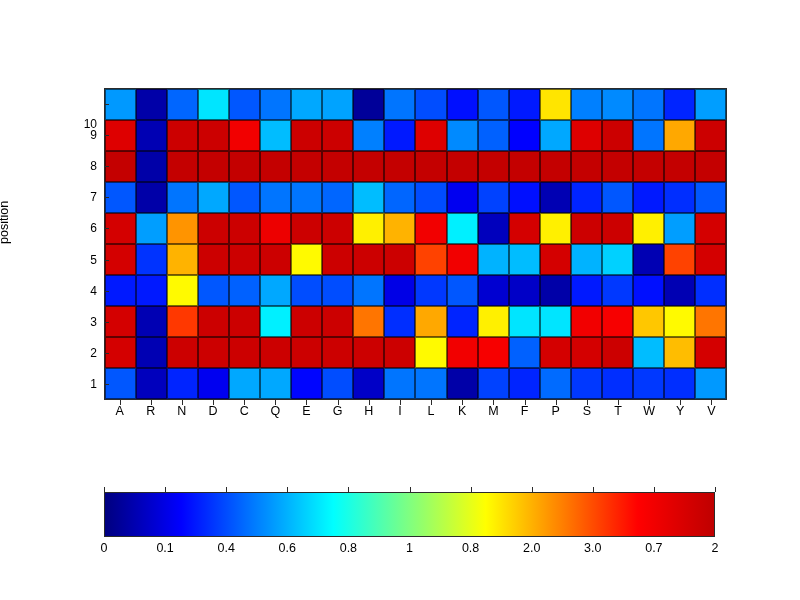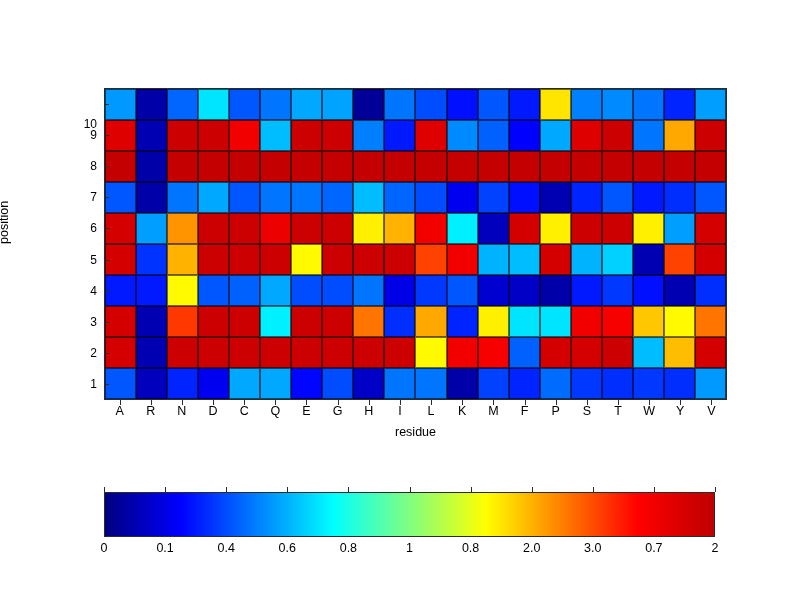--- a/index.html
+++ b/index.html
@@ -429,21 +429,20 @@
       <div class="xtick-label" style="left: 617.975px;">T</div>
       <div class="xtick-mark" style="left: 617.975px;"></div>
       <div class="xtick-label" style="left: 649.125px;">W</div>
       <div class="xtick-mark" style="left: 649.125px;"></div>
       <div class="xtick-label" style="left: 680.275px;">Y</div>
       <div class="xtick-mark" style="left: 680.275px;"></div>
       <div class="xtick-label" style="left: 711.425px;">V</div>
       <div class="xtick-mark" style="left: 711.425px;"></div>
     </div>
 
-  <div id="xlabel">residue</div>
 
   <div id="colorbar-axes">
     <div id="colorbar-gradient" style="background: linear-gradient(to right, rgb(0, 0, 128) 0%, rgb(0, 0, 143) 1.56%, rgb(0, 0, 159) 3.13%, rgb(0, 0, 175) 4.69%, rgb(0, 0, 191) 6.25%, rgb(0, 0, 207) 7.81%, rgb(0, 0, 223) 9.38%, rgb(0, 0, 239) 10.94%, rgb(0, 0, 255) 12.5%, rgb(0, 16, 255) 14.06%, rgb(0, 32, 255) 15.63%, rgb(0, 48, 255) 17.19%, rgb(0, 64, 255) 18.75%, rgb(0, 80, 255) 20.31%, rgb(0, 96, 255) 21.88%, rgb(0, 112, 255) 23.44%, rgb(0, 128, 255) 25%, rgb(0, 143, 255) 26.56%, rgb(0, 159, 255) 28.13%, rgb(0, 175, 255) 29.69%, rgb(0, 191, 255) 31.25%, rgb(0, 207, 255) 32.81%, rgb(0, 223, 255) 34.38%, rgb(0, 239, 255) 35.94%, rgb(0, 255, 255) 37.5%, rgb(16, 255, 239) 39.06%, rgb(32, 255, 223) 40.63%, rgb(48, 255, 207) 42.19%, rgb(64, 255, 191) 43.75%, rgb(80, 255, 175) 45.31%, rgb(96, 255, 159) 46.88%, rgb(112, 255, 143) 48.44%, rgb(128, 255, 128) 50%, rgb(143, 255, 112) 51.56%, rgb(159, 255, 96) 53.13%, rgb(175, 255, 80) 54.69%, rgb(191, 255, 64) 56.25%, rgb(207, 255, 48) 57.81%, rgb(223, 255, 32) 59.38%, rgb(239, 255, 16) 60.94%, rgb(255, 255, 0) 62.5%, rgb(255, 239, 0) 64.06%, rgb(255, 223, 0) 65.63%, rgb(255, 207, 0) 67.19%, rgb(255, 191, 0) 68.75%, rgb(255, 175, 0) 70.31%, rgb(255, 159, 0) 71.88%, rgb(255, 143, 0) 73.44%, rgb(255, 128, 0) 75%, rgb(255, 112, 0) 76.56%, rgb(255, 96, 0) 78.13%, rgb(255, 80, 0) 79.69%, rgb(255, 64, 0) 81.25%, rgb(255, 48, 0) 82.81%, rgb(255, 32, 0) 84.38%, rgb(255, 16, 0) 85.94%, rgb(255, 0, 0) 87.5%, rgb(247, 0, 0) 89.06%, rgb(239, 0, 0) 90.63%, rgb(231, 0, 0) 92.19%, rgb(223, 0, 0) 93.75%, rgb(215, 0, 0) 95.31%, rgb(207, 0, 0) 96.88%, rgb(199, 0, 0) 98.44%, rgb(191, 0, 0) 100%);"></div>
   </div>
   <div id="cbtick-container">
       <div class="cb-tick-mark" style="left: 104px;"></div>
       <div class="cb-tick-label" style="left: 104px;">0</div>
       <div class="cb-tick-mark" style="left: 165.1px;"></div>
       <div class="cb-tick-label" style="left: 165.1px;">0.1</div>
       <div class="cb-tick-mark" style="left: 226.2px;"></div>

